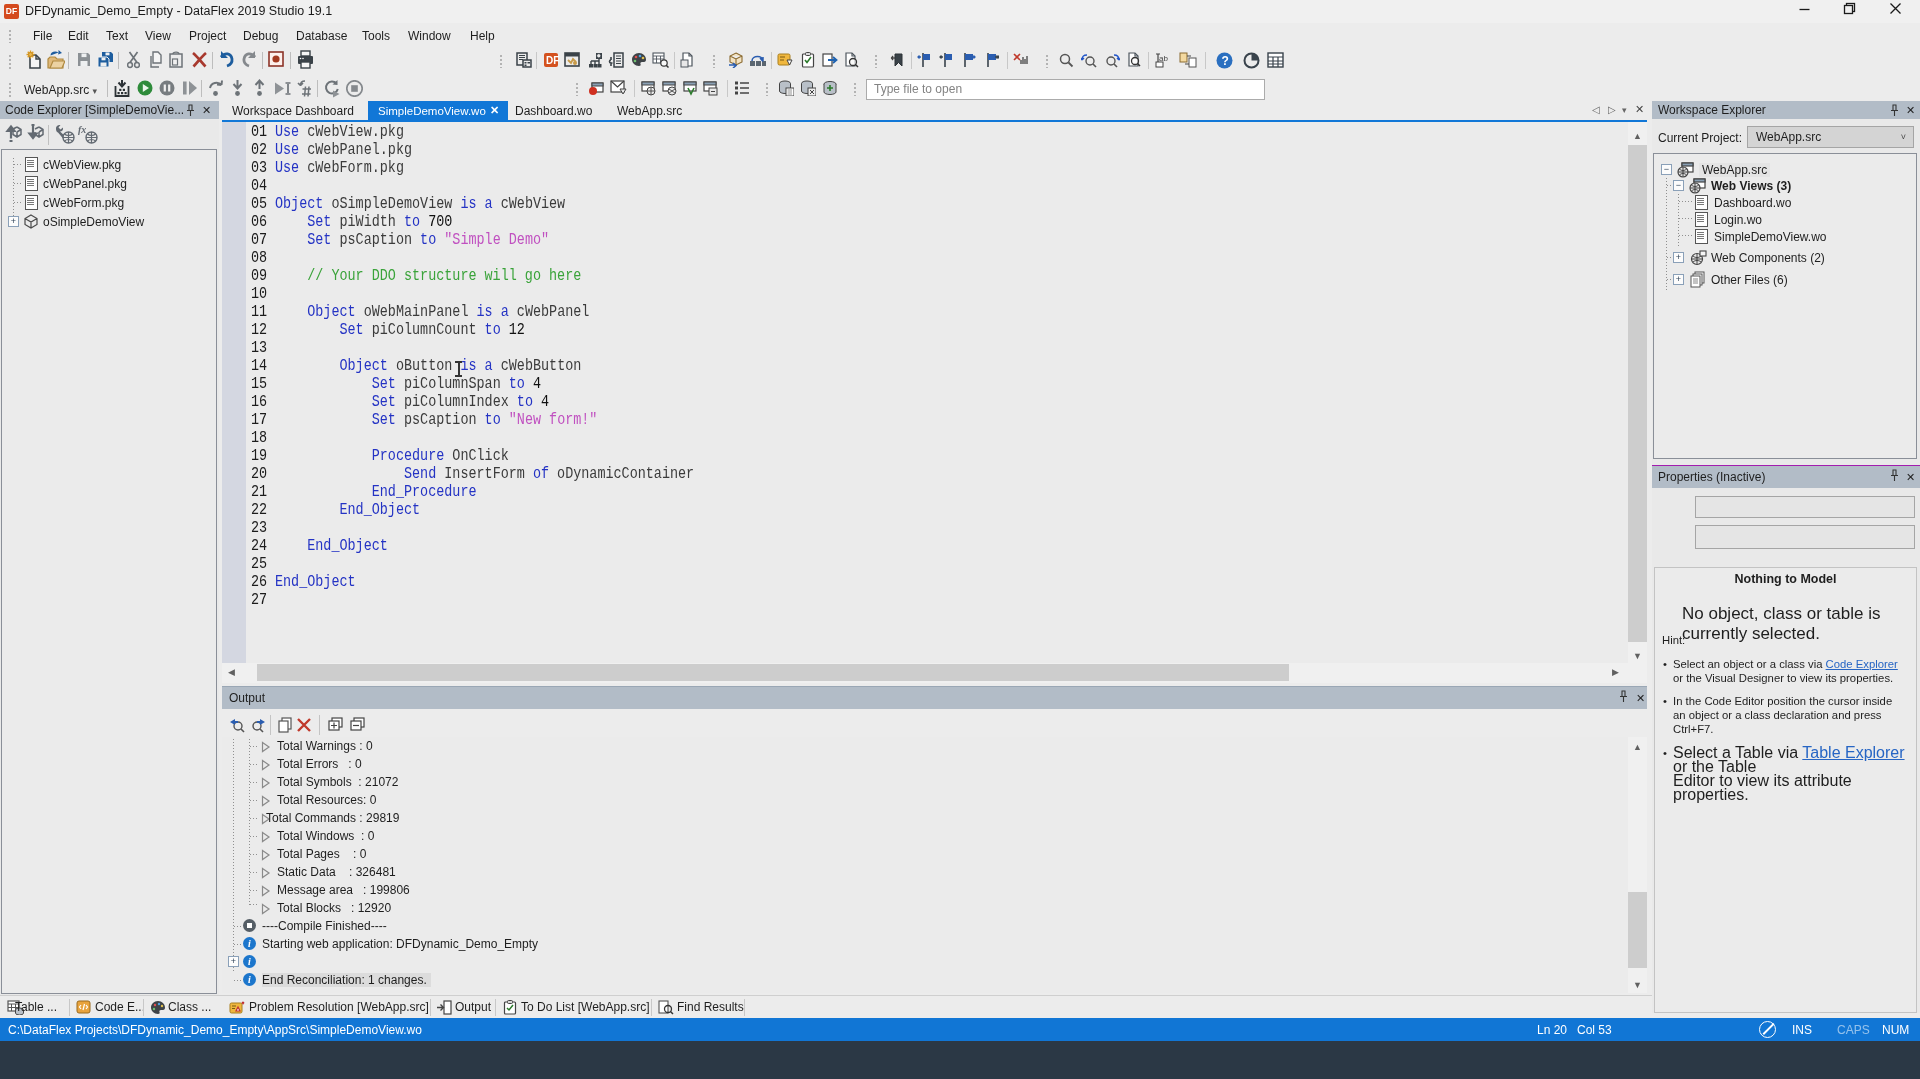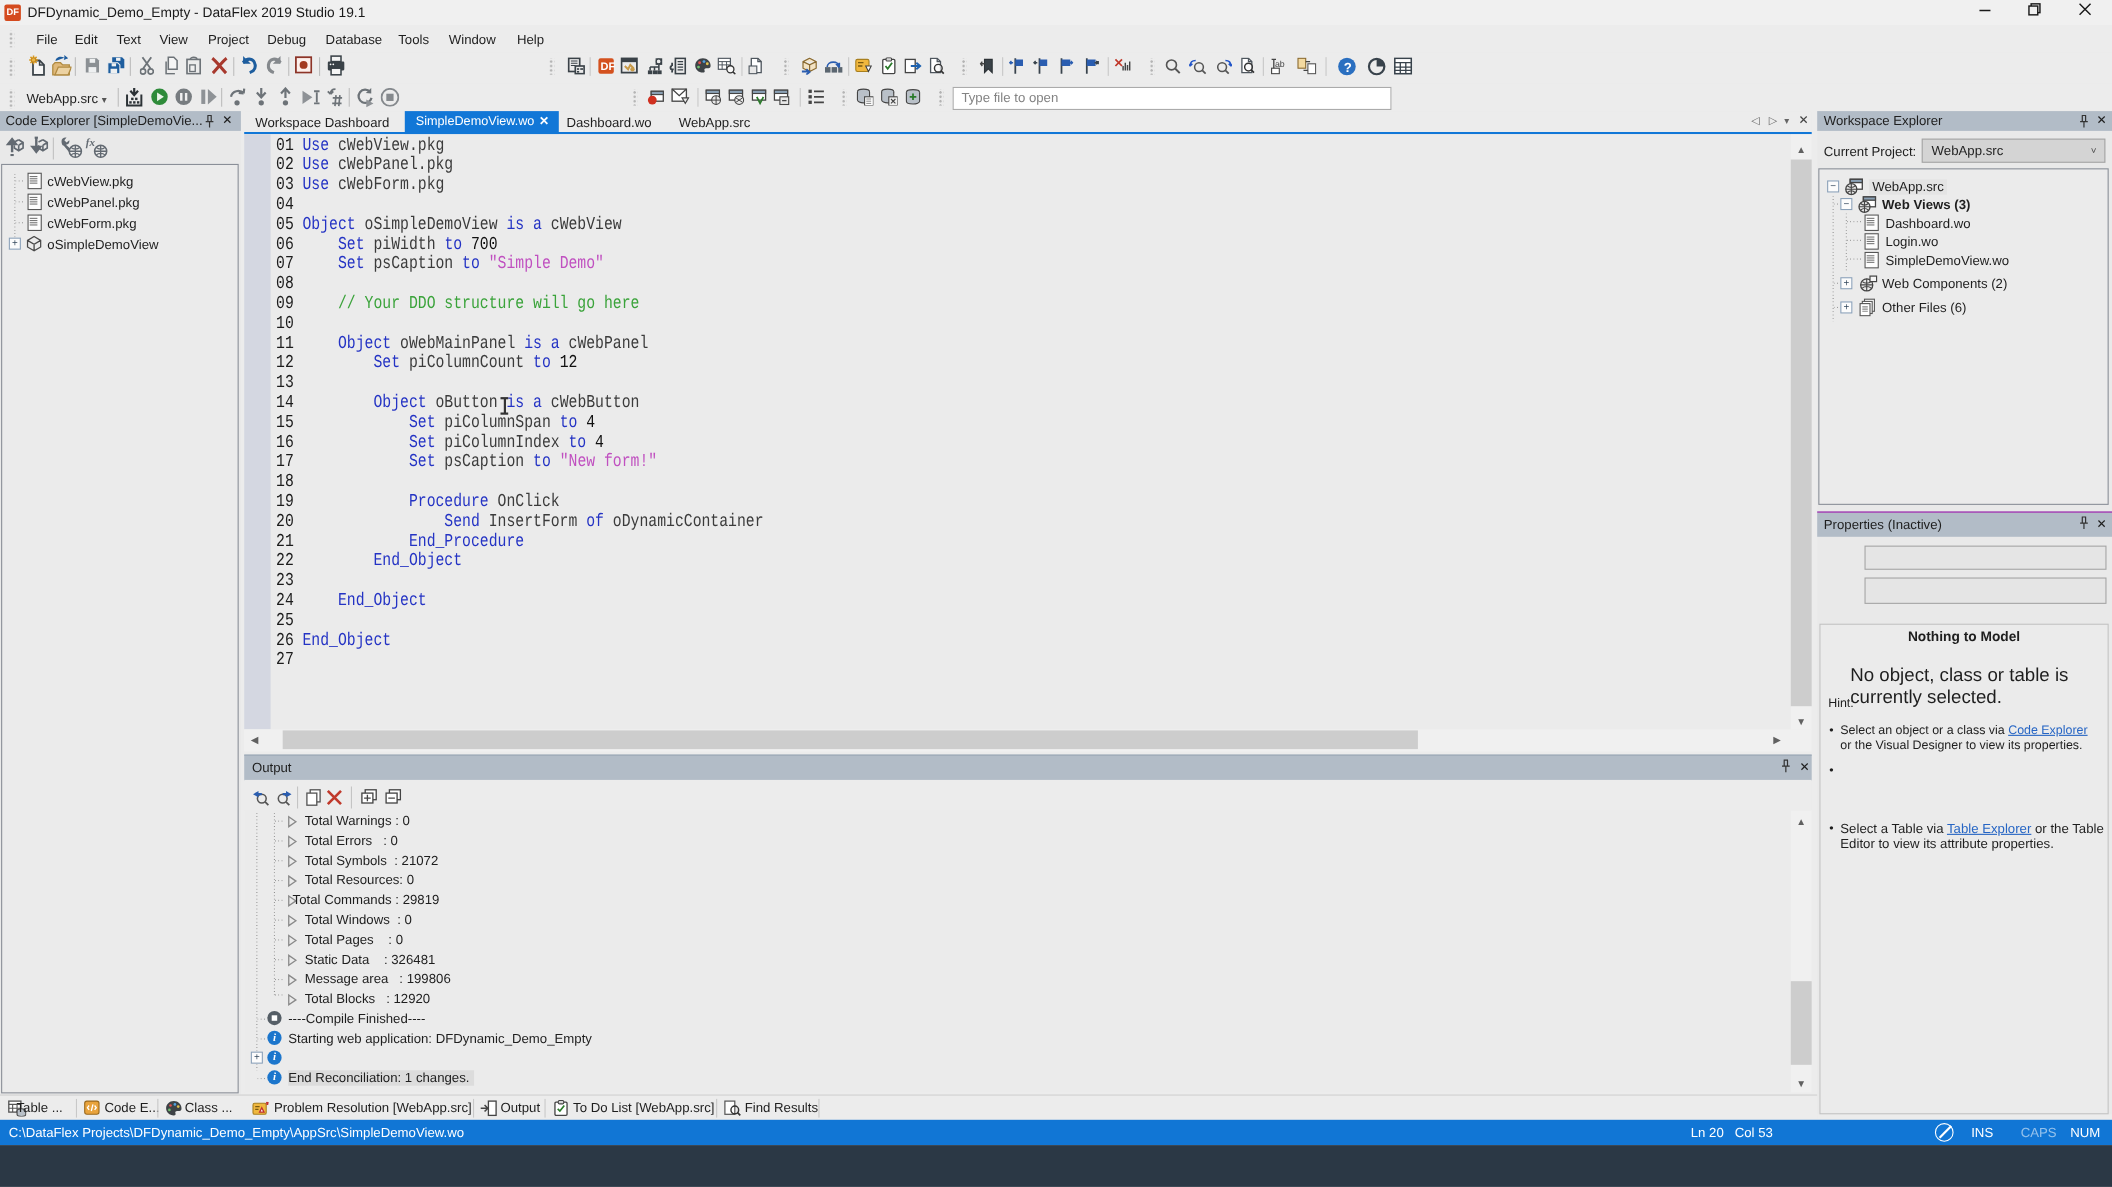--- a/index.html
+++ b/index.html
@@ -725,22 +725,23 @@
 </div>
 <div class="abs" style="left:1695px;top:496px;width:218px;height:20px;background:#e5e5e5;border:1px solid #a5a5a5;"></div>
 <div class="abs" style="left:1695px;top:525px;width:218px;height:22px;background:#e5e5e5;border:1px solid #a5a5a5;"></div>
 <div class="abs" style="left:1654px;top:567px;width:263px;height:446px;background:#ebebeb;border:1px solid #c3c3c3;box-sizing:border-box;" id="hintbox">
  <div class="abs" style="left:0;top:4px;width:261px;text-align:center;font-weight:bold;font-size:12.5px;">Nothing to Model</div>
  <div class="abs" style="left:7px;top:36px;font-size:17px;padding-left:20px;">No object, class or table is currently selected.</div>
  <div class="abs" style="left:7px;top:66px;font-size:11.3px;">Hint:</div>
  <div class="abs" style="left:8px;top:89px;font-size:11.3px;line-height:14px;">•</div>
  <div class="abs" style="left:18px;top:89px;font-size:11.3px;line-height:14px;">Select an object or a class via <span style="color:#2665c4;text-decoration:underline;">Code Explorer</span><br>or the Visual Designer to view its properties.</div>
  <div class="abs" style="left:8px;top:126px;font-size:11.3px;line-height:14px;">•</div>
+ <div class="abs" style="left:18px;top:126px;font-size:11.3px;line-height:14px;">In the Code Editor position the cursor inside<br>an object or a class declaration and press<br>Ctrl+F7.</div>
  <div class="abs" style="left:8px;top:178px;font-size:11.3px;line-height:14px;">•</div>
- <div class="abs" style="left:18px;top:178px;font-size:12px;line-height:14px;">Select a Table via <span style="color:#2665c4;text-decoration:underline;">Table Explorer</span> or the Table<br>Editor to view its attribute properties.</div>
+ <div class="abs" style="left:18px;top:178px;font-size:16px;line-height:14px;">Select a Table via <span style="color:#2665c4;text-decoration:underline;">Table Explorer</span> or the Table<br>Editor to view its attribute properties.</div>
 </div>
 
 <div class="abs" style="left:0;top:995px;width:1652px;height:23px;background:#ececec;border-top:1px solid #cfcfcf;" id="btabs">
  <svg class="abs" style="left:7px;top:4px;" width="17" height="15" viewBox="0 0 17 15">
       <rect x="1" y="1" width="11" height="10" fill="#fff" stroke="#555" stroke-width="1.2"></rect>
       <path d="M1 4 L12 4 M1 7.5 L12 7.5 M4.5 4 L4.5 11 M8.5 4 L8.5 11" stroke="#555" stroke-width="1"></path>
       <ellipse cx="12.5" cy="10" rx="4" ry="2" fill="#b9c0c8" stroke="#444"></ellipse>
       <path d="M8.5 10 L8.5 13 A4 2 0 0 0 16.5 13 L16.5 10" fill="#b9c0c8" stroke="#444"></path>
     </svg>
  <div class="abs" style="left:15px;top:4px;">Table ...</div>

